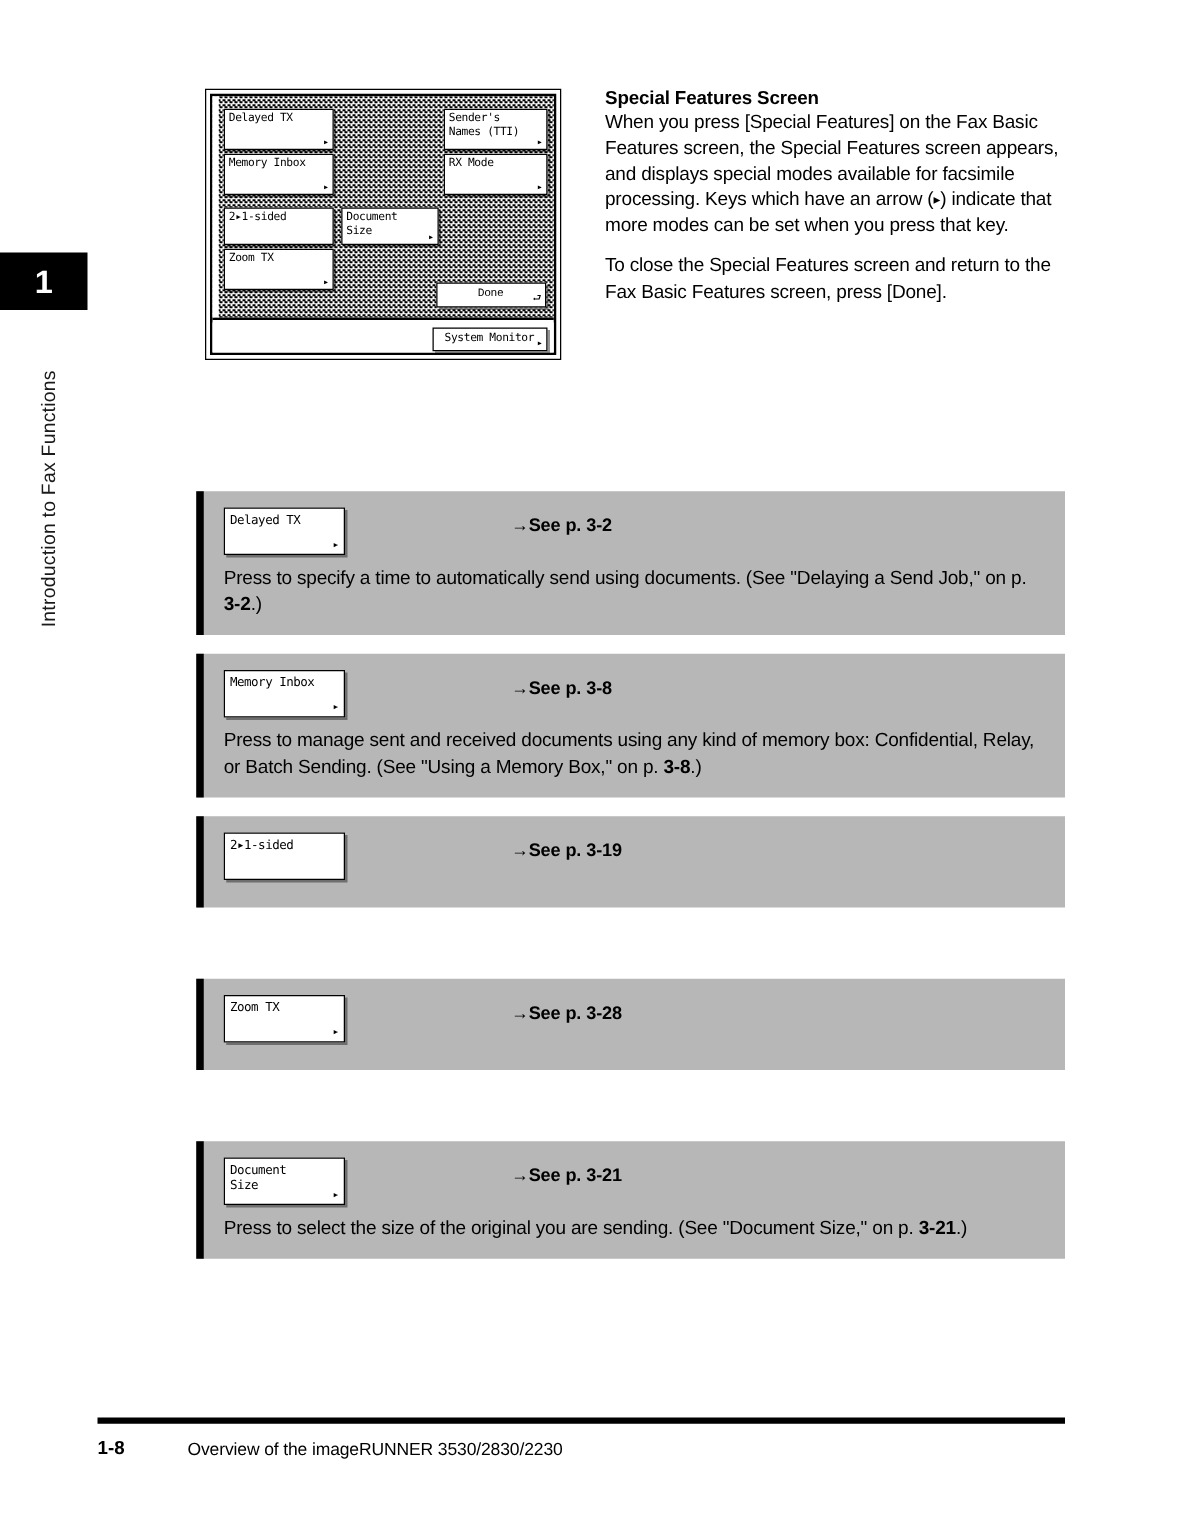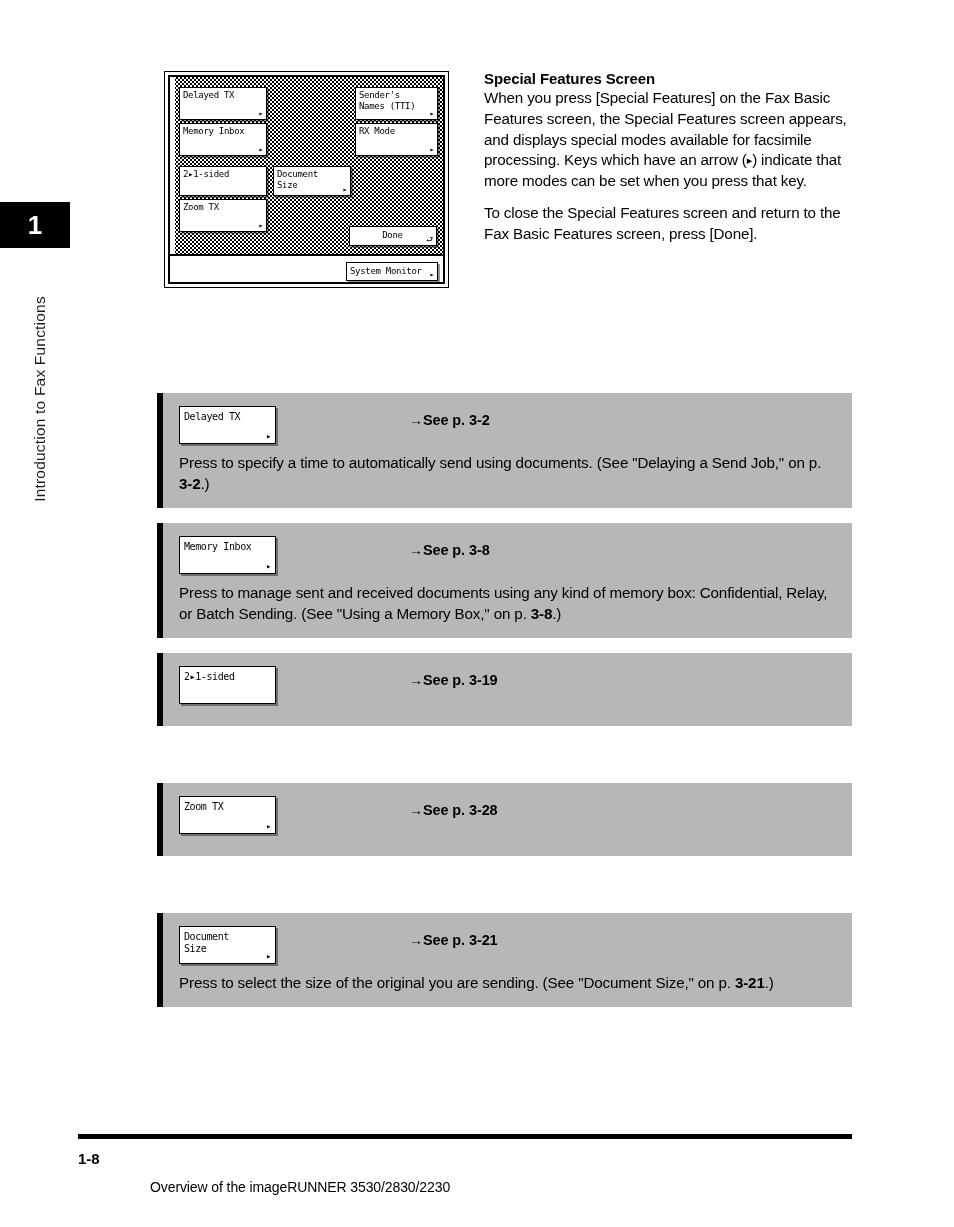--- a/index.html
+++ b/index.html
@@ -73,20 +73,21 @@
     box-sizing: border-box;
     border-bottom: 2px solid #000;
     background:
       repeating-conic-gradient(#000 0% 25%, #ffffff 0% 50%) 0 0 / 4px 4px;
   }
   .lcd-statusbar {
     position: absolute;
     left: 0; right: 0; bottom: 0;
     top: 181px;
     background: #ffffff;
+    text-align: center;
   }
   .lcd-white-left {
     position: absolute;
     left: 0; top: 0;
     width: 5px; bottom: 0;
     background: #ffffff;
   }
 
   
   .lcd-key {
@@ -220,21 +221,21 @@
   #footer-pageno {
     position: absolute;
     left: 78px;
     top: 1150px;
     font-size: 15px;
     font-weight: bold;
   }
   #footer-text {
     position: absolute;
     left: 150px;
-    top: 1179px;
+    top: 1151px;
     font-size: 14px;
     letter-spacing: -0.1px;
   }
 </style>
 </head>
 <body>
 
 <div id="chapter-tab">
   <span>1</span>
 </div>
@@ -275,21 +276,21 @@
         <span>Sender's</span><br>
         <span>Names (TTI)</span>
         <span class="arrow">▸</span>
       </div>
 
       <div class="lcd-key" style="left:185px; top:46px; width:83px; height:33px;">
         <span>RX Mode</span>
         <span class="arrow">▸</span>
       </div>
 
-      <div class="lcd-key centered" style="left:179px; top:149px; width:88px; height:20px;">
+      <div class="lcd-key centered" style="left:179px; top:149px; width:88px; height:20px;font-family:Liberation Mono, monospace;">
         <span>Done</span>
         <span class="arrow">⮐</span>
       </div>
     </div>
 
     <div class="lcd-statusbar">
       <div class="lcd-key" style="left:176px; top:4px; width:92px; height:19px; padding-top:3px;">
         <span>System Monitor</span>
         <span class="arrow">▸</span>
       </div>

